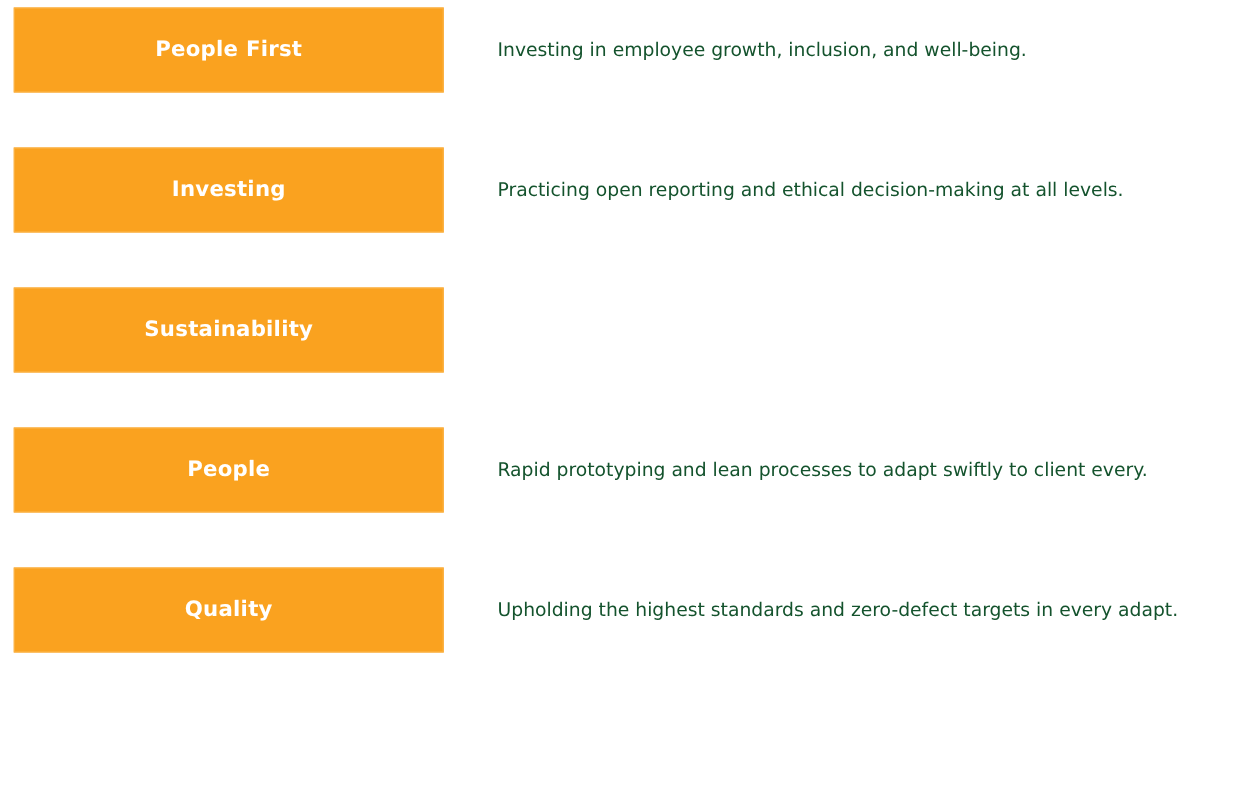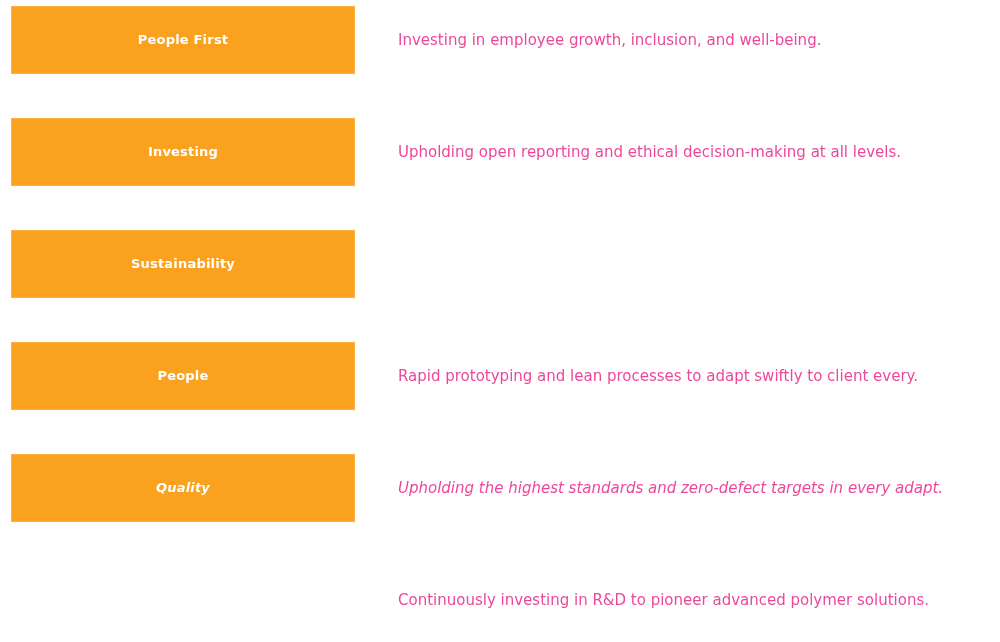--- a/index.html
+++ b/index.html
@@ -28,59 +28,59 @@
     width: 1000px;
     height: 68px;
     display: flex;
     align-items: center;
   }
 
   .value-row.r0 { top: 6px; }
   .value-row.r1 { top: 118px; }
   .value-row.r2 { top: 230px; }
   .value-row.r3 { top: 342px; }
-  .value-row.r4 { top: 454px; font-style: italic; }
+  .value-row.r4 { top: 454px; }
   .value-row.r5 { top: 566px; }
 
   .value-chip {
     position: absolute;
     left: 11px;
     top: 0;
     width: 344px;
     height: 68px;
     box-sizing: border-box;
     background: #faa21f;
     border: 1px solid #fbb040;
     display: flex;
     align-items: center;
     justify-content: center;
     text-align: center;
   }
 
   .value-chip-label {
     color: #ffffff;
-    font-size: 13px;
+    font-size: 17px;
     font-weight: bold;
     letter-spacing: 0.2px;
     line-height: 1.1;
     font-family: "DejaVu Sans", sans-serif;
   }
 
   .value-desc {
     position: absolute;
     left: 398px;
     top: 0;
     height: 68px;
     width: 596px;
     display: flex;
     align-items: center;
   }
 
   .value-desc-text {
-    color: #ec4899;
+    color: #14532d;
     font-size: 15px;
     font-weight: normal;
     line-height: 1.35;
     font-family: "DejaVu Sans", sans-serif;
     white-space: nowrap;
   }
 </style>
 </head>
 <body>
 
@@ -93,21 +93,21 @@
     <div class="value-desc">
       <span class="value-desc-text">Investing in employee growth, inclusion, and well-being.</span>
     </div>
   </div>
 
   <div class="value-row r1">
     <div class="value-chip">
       <span class="value-chip-label">Investing</span>
     </div>
     <div class="value-desc">
-      <span class="value-desc-text">Upholding open reporting and ethical decision-making at all levels.</span>
+      <span class="value-desc-text">Practicing open reporting and ethical decision-making at all levels.</span>
     </div>
   </div>
 
   <div class="value-row r2">
     <div class="value-chip">
       <span class="value-chip-label">Sustainability</span>
     </div>
   </div>
 
   <div class="value-row r3">
@@ -122,18 +122,15 @@
   <div class="value-row r4">
     <div class="value-chip">
       <span class="value-chip-label">Quality</span>
     </div>
     <div class="value-desc">
       <span class="value-desc-text">Upholding the highest standards and zero-defect targets in every adapt.</span>
     </div>
   </div>
 
   <div class="value-row r5">
-    <div class="value-desc">
-      <span class="value-desc-text">Continuously investing in R&amp;D to pioneer advanced polymer solutions.</span>
-    </div>
   </div>
 
 </div>
 
 </body></html>

